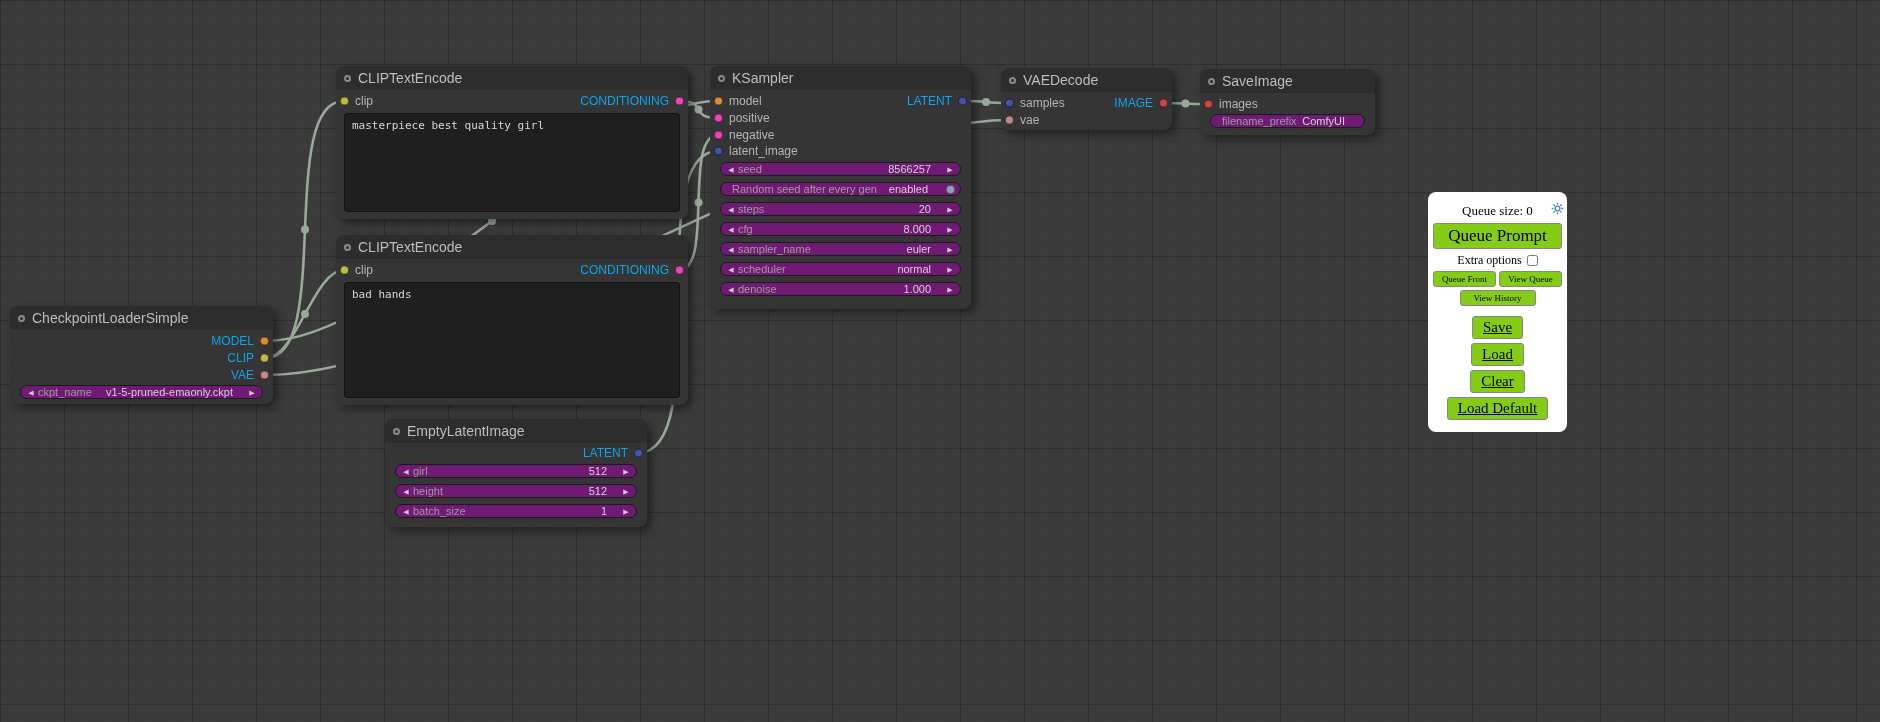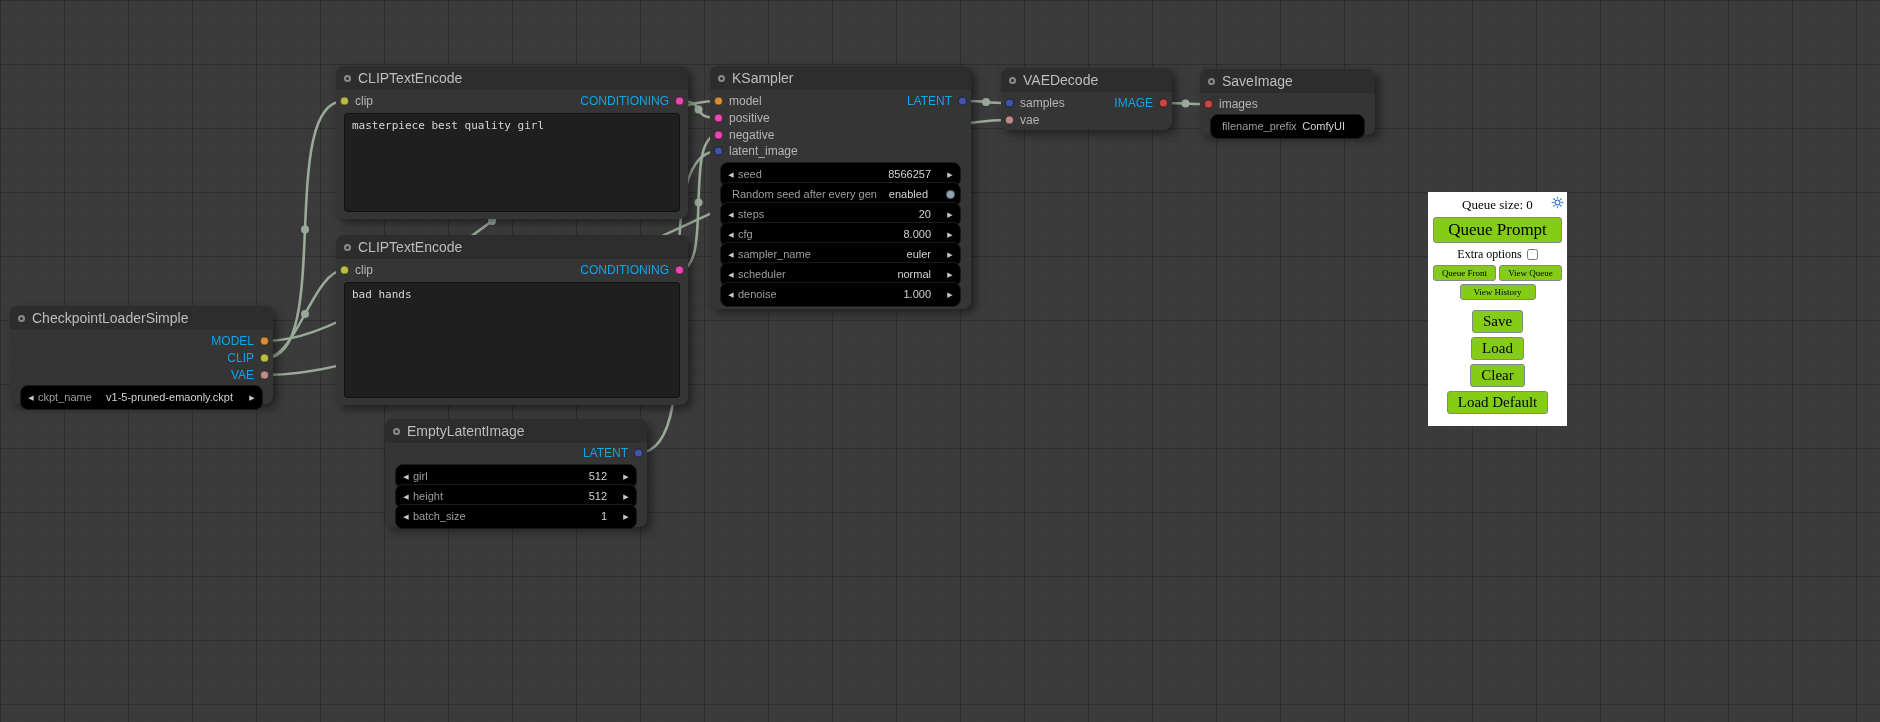--- a/index.html
+++ b/index.html
@@ -39,57 +39,57 @@
     position:absolute; top:50%; transform:translateY(-50%);
     width:9px; height:9px; border-radius:50%;
     border:1px solid rgba(0,0,0,0.55); background:#888;
   }
   .dot-in  { left:4px; }
   .dot-out { right:4px; }
   .slot-in-label  { position:absolute; left:19px;  top:0; line-height:16px; color:#b5b5b5; }
   .slot-out-label { position:absolute; right:19px; top:0; line-height:16px; color:#0ea5e9; }
 
   .widget {
-    position:absolute; left:10px; right:10px; height:25px;
-    background:#000000; border:1px solid #1a1a1a; border-radius:8px;
+    position:absolute; left:10px; right:10px; height:14px;
+    background:#701a75; border:1px solid #1a1a1a; border-radius:8px;
     display:flex; align-items:center; padding:0 5px; font-size:11px;
     line-height:13px; white-space:nowrap; overflow:hidden;
   }
   .widget .arrow { color:#c8c8c8; font-size:7px; width:10px; text-align:center; flex:0 0 auto; }
   .widget .lbl { color:#9d9d9d; margin-left:2px; }
   .widget .val { margin-left:auto; color:#d2d2d2; margin-right:14px; }
   .widget.no-arrows .lbl { margin-left:6px; }
   .toggle-dot { width:9px; height:9px; border-radius:50%; margin-left:4px; flex:0 0 auto; border:1px solid rgba(0,0,0,0.4); }
 
   .prompt-box {
     position:absolute; left:8px; right:8px; top:47px; bottom:7px;
     background:#1f1f1f; border:1px solid rgba(0,0,0,0.4); border-radius:4px;
     color:#d6d6d6; font-family:"DejaVu Sans Mono", monospace; font-size:11px;
     padding:5px 7px; white-space:pre-wrap;
   }
 
   
   .menu {
     position:absolute; z-index:3; background:#ffffff; color:#000;
     font-family:"Liberation Serif", serif; text-align:center;
-    border-radius:0; padding:3px 5px 8px;
+    border-radius:8px; padding:9px 5px 8px;
   }
   .menu button {
     font-family:"Liberation Serif", serif; background:#84cc16;
     border:1px solid #868686; border-radius:3px; color:#000; cursor:pointer;
   }
   .menu-header { position:relative; font-size:13px; padding:2px 0 3px; }
   .gear { position:absolute; right:-2px; top:1px; }
   .btn-queue-prompt { width:100%; font-size:17px; padding:2px 0; margin:1px 0 2px; }
   .extra-options { display:flex; align-items:center; justify-content:center; gap:5px; font-size:12px; margin:2px 0 3px; }
   .extra-options input { width:11px; height:11px; }
   .btn-row { display:flex; gap:3px; margin-bottom:3px; }
   .btn-small { font-size:9px; padding:2px 0; flex:1; }
   .btn-history { display:block; width:76px; margin:0 auto 10px; flex:none; padding:2px 4px; }
-  .btn-big { display:block; margin:4px auto; font-size:15px; padding:2px 10px; }
+  .btn-big { display:block; margin:4px auto; font-size:15px; padding:2px 10px;text-decoration:underline; }
 </style>
 </head>
 <body>
 
 <div id="canvas">
 
   <svg id="links-svg" width="1880" height="722">
       <path d="M 266 341 C 393.9413928328123 341, 590.0586071671877 101, 718 101" class="link-path"></path>
       <circle cx="492" cy="221" r="4" class="link-dot"></circle>
       <path d="M 266 358 C 333.14396845584866 358, 276.85603154415134 101, 344 101" class="link-path"></path>

